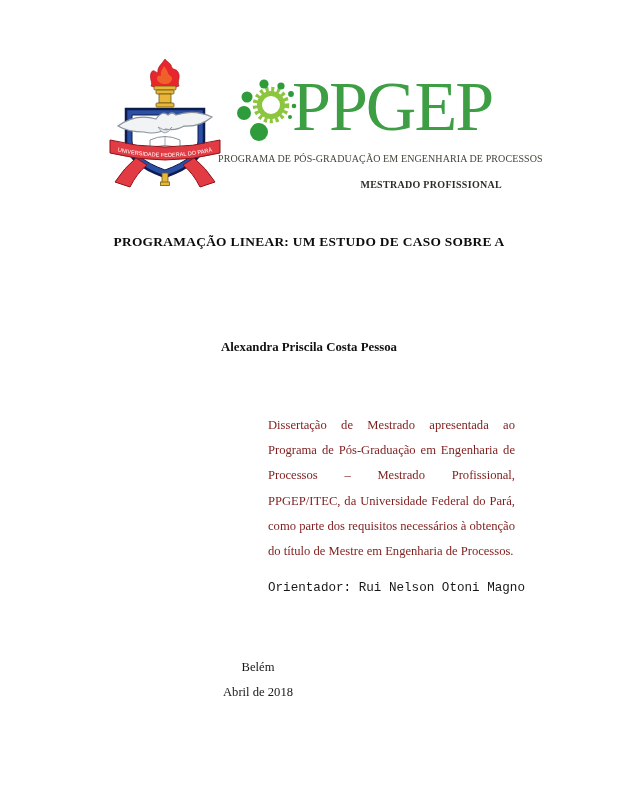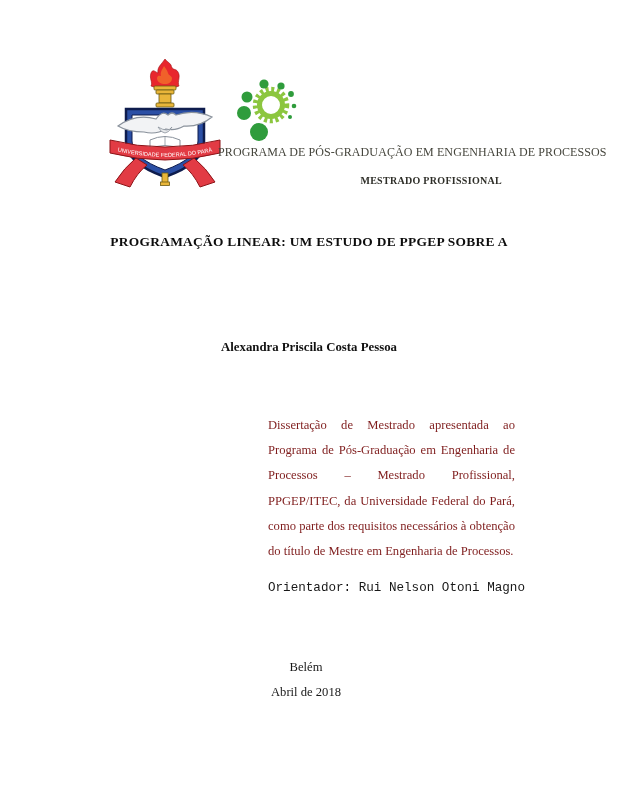--- a/index.html
+++ b/index.html
@@ -11,21 +11,21 @@
   .crest{position:absolute;left:106px;top:56px;width:118px;height:134px;}
   .gear-logo{position:absolute;left:228px;top:60px;width:72px;height:87px;}
   .ppgep-acronym{
     position:absolute;left:292px;top:72px;font-size:70px;line-height:1;
     letter-spacing:-2px;color:#3d9e44;font-weight:normal;white-space:nowrap;
   }
   .program-block{
     position:absolute;left:218px;top:145px;width:284px;text-align:center;
   }
   .program-name{
-    font-size:12px;letter-spacing:0.1px;color:#45453c;white-space:nowrap;
+    font-size:10px;letter-spacing:0.1px;color:#45453c;white-space:nowrap;margin-top:8px;
   }
   .degree-level{
     font-size:10px;font-weight:bold;letter-spacing:0.3px;color:#2e2e28;margin-top:15px;text-align:right;
   }
   
   .title-block{
     position:absolute;left:49px;top:229px;width:520px;text-align:center;
     font-weight:bold;font-size:13.4px;line-height:26.5px;letter-spacing:0.3px;color:#0d0d0d;
   }
   .author{
@@ -34,21 +34,21 @@
   }
   .description{
     position:absolute;left:268px;top:413px;width:247px;
     font-size:12.6px;line-height:25.2px;text-align:justify;color:#7f1d1d;
   }
   .advisor{
     position:absolute;left:268px;top:581px;font-size:12.6px;color:#181818;font-family:Liberation Mono, monospace;
   }
   .footer{
     position:absolute;left:0;top:655px;width:516px;text-align:center;
-    font-size:12.6px;line-height:25px;color:#181818;padding-left:48px;
+    font-size:12.6px;line-height:25px;color:#181818;
   }
 </style>
 </head>
 <body>
 
 <div class="page">
 
   <svg class="crest" viewBox="0 0 118 134" aria-hidden="true">
 
     <path d="M59 3 C55 9 51 11 52 17 C48 15 47 13 45 17 C43 23 47 26 45 30
@@ -98,27 +98,28 @@
       <circle cx="16" cy="53" r="7"></circle>
       <circle cx="19" cy="37" r="5.5"></circle>
       <circle cx="36" cy="24" r="4.6"></circle>
       <circle cx="53" cy="26" r="3.6"></circle>
       <circle cx="63" cy="34" r="2.9"></circle>
       <circle cx="66" cy="46" r="2.3"></circle>
       <circle cx="62" cy="57" r="2"></circle>
     </g>
   </svg>
 
+  <div class="ppgep-acronym">PPGEP</div>
   <div class="program-block">
     <div class="program-name">PROGRAMA DE PÓS-GRADUAÇÃO EM ENGENHARIA DE PROCESSOS</div>
     <div class="degree-level">MESTRADO PROFISSIONAL</div>
   </div>
 
   <div class="title-block">
-    <div>PROGRAMAÇÃO LINEAR: UM ESTUDO DE PPGEP SOBRE A</div>
+    <div>PROGRAMAÇÃO LINEAR: UM ESTUDO DE CASO SOBRE A</div>
   </div>
 
   <div class="author">Alexandra Priscila Costa Pessoa</div>
 
   <div class="description">Dissertação de Mestrado apresentada ao Programa de Pós-Graduação em Engenharia de Processos – Mestrado Profissional, PPGEP/ITEC, da Universidade Federal do Pará, como parte dos requisitos necessários à obtenção do título de Mestre em Engenharia de Processos.</div>
 
   <div class="advisor">Orientador: Rui Nelson Otoni Magno</div>
 
   <div class="footer">
     <div>Belém</div>

